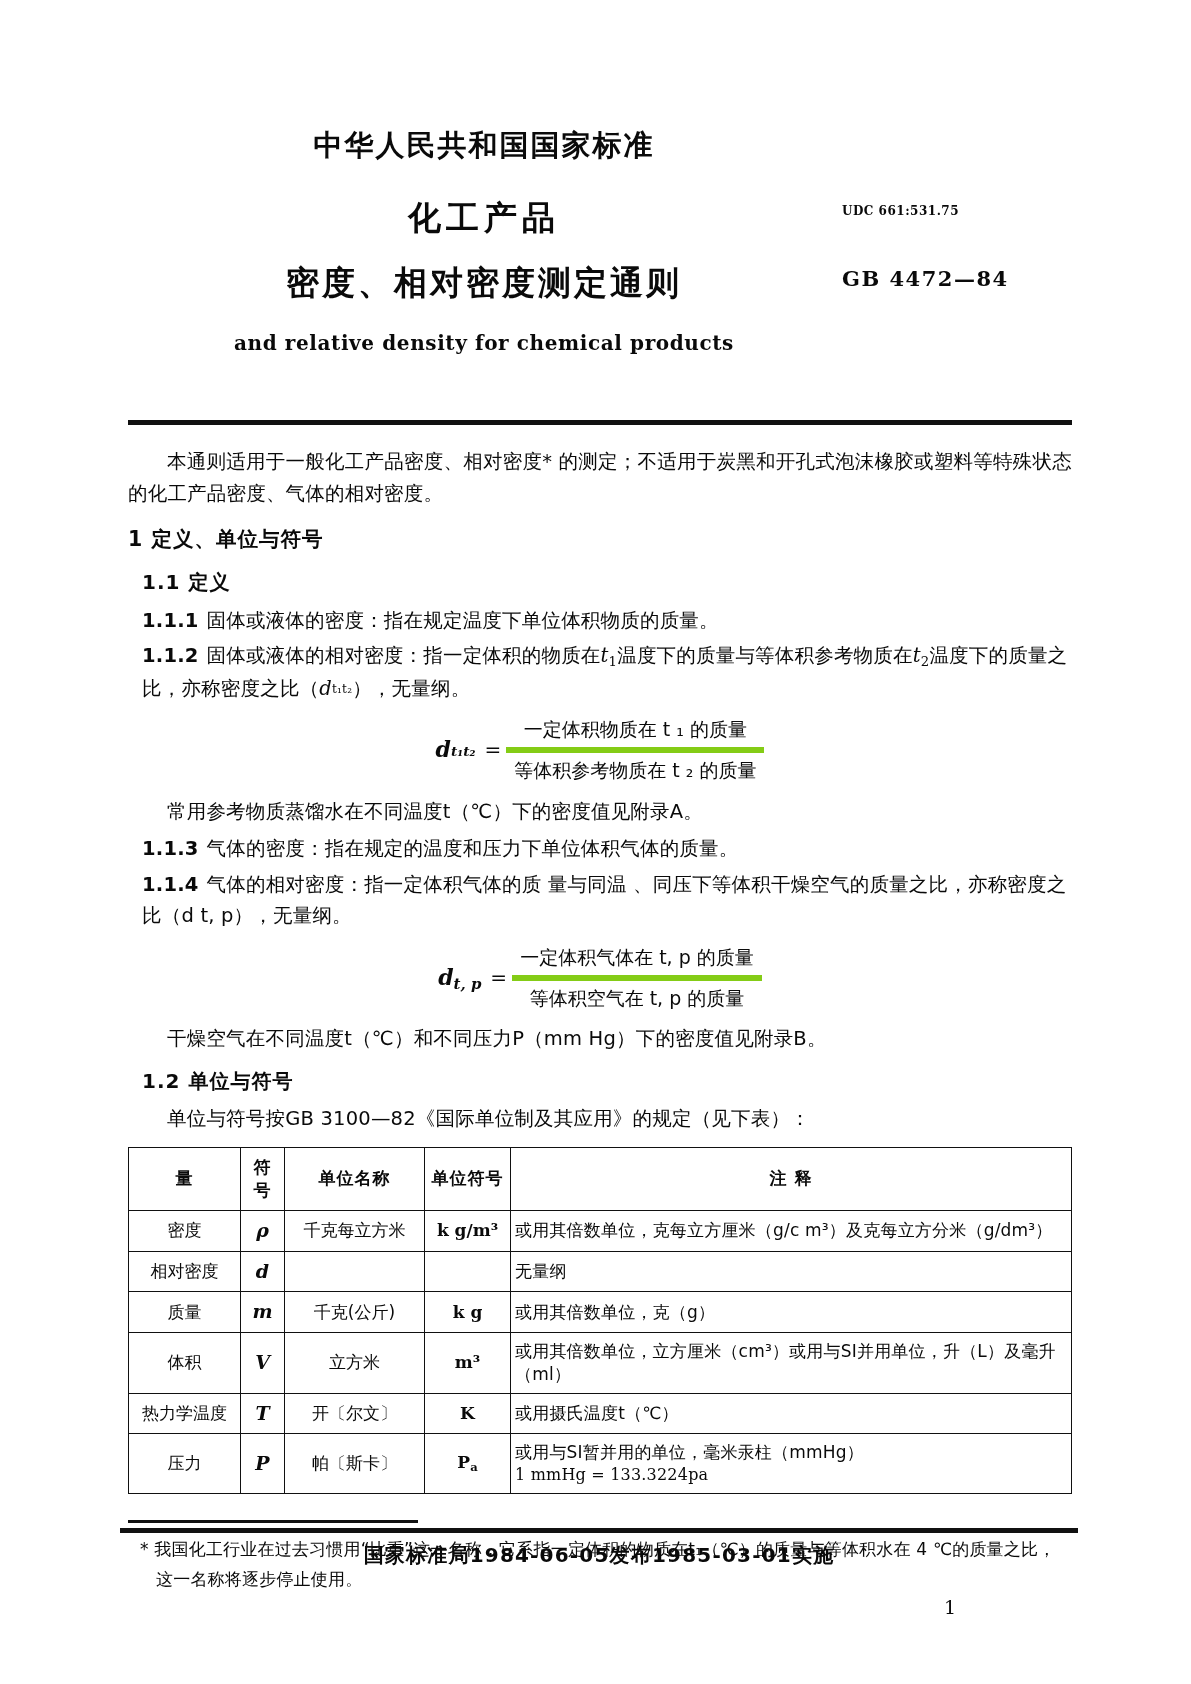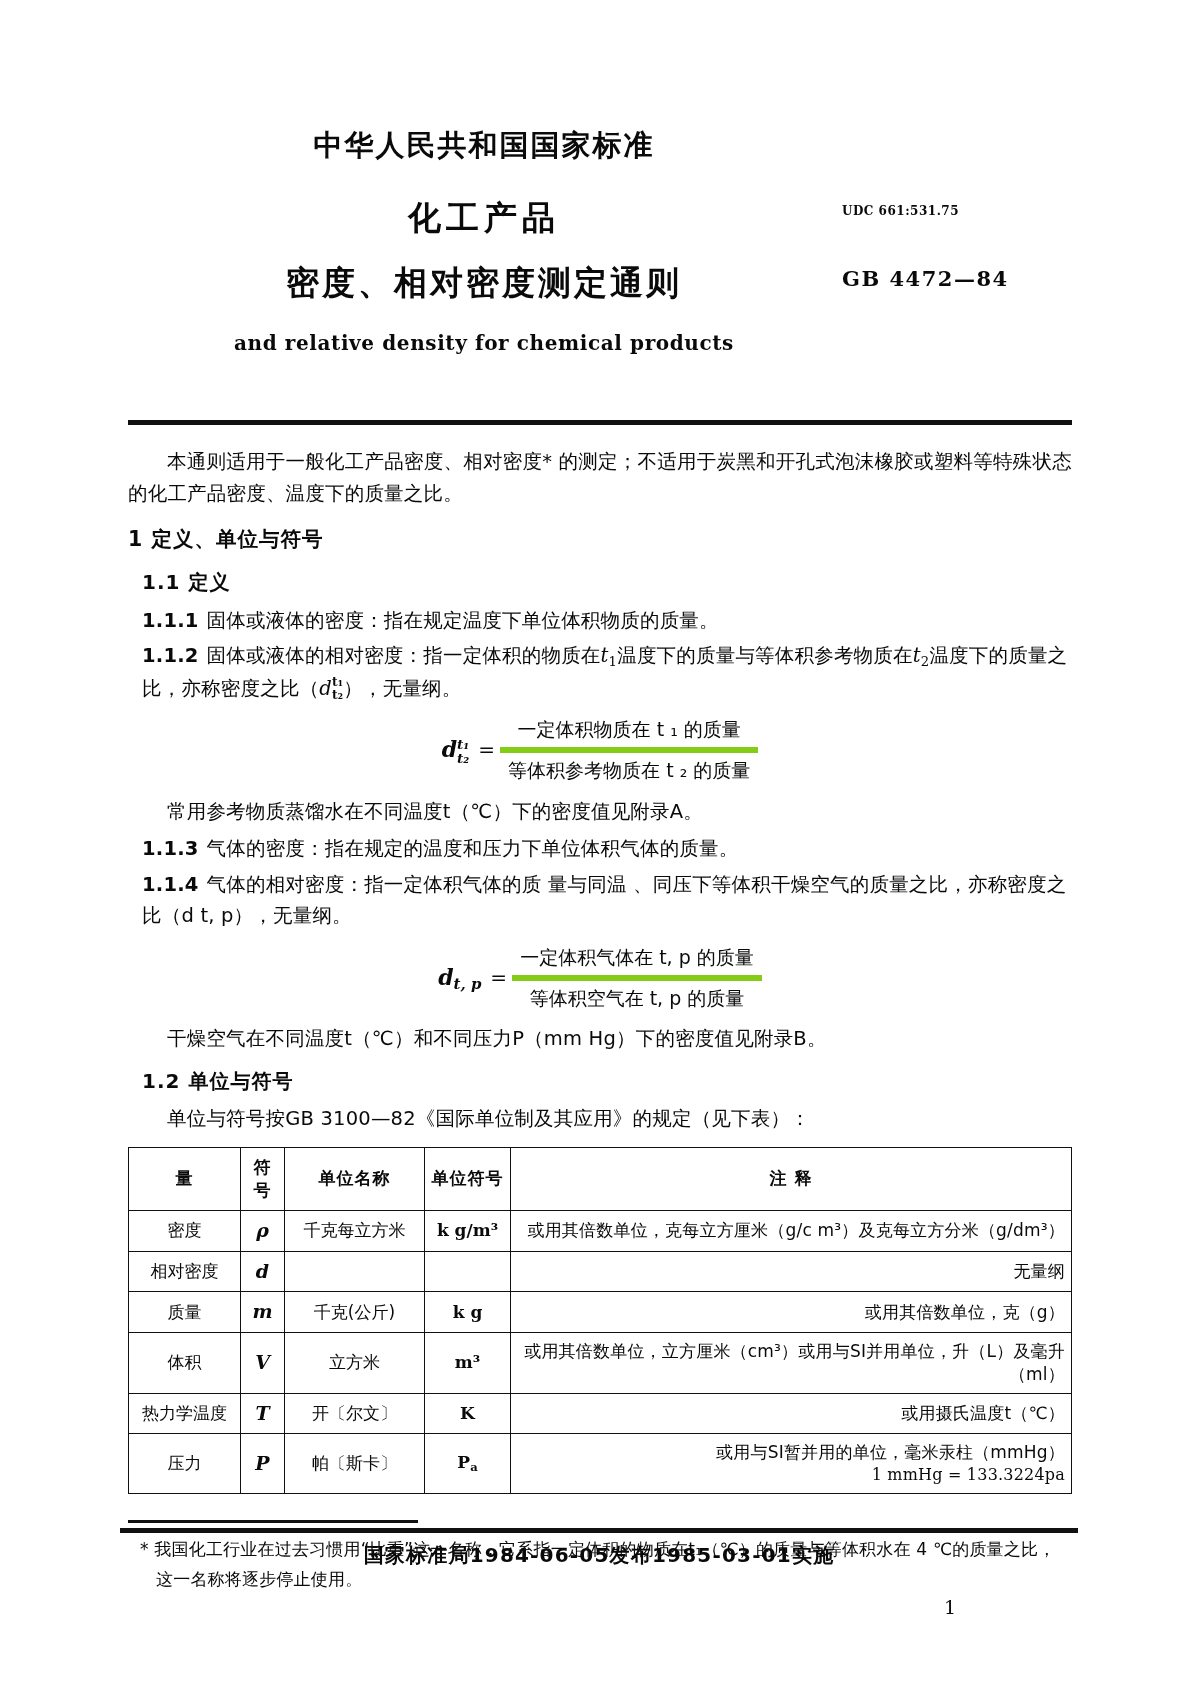--- a/index.html
+++ b/index.html
@@ -145,27 +145,25 @@
   .fm-lhs {
     font-family: "DejaVu Serif", "Liberation Serif", serif;
     font-style: italic;
     font-weight: bold;
     font-size: 22px;
     margin-right: 4px;
     white-space: nowrap;
   }
   .updown {
     display: inline-flex;
-    flex-direction: column;
     vertical-align: middle;
     font-size: 0.62em;
     line-height: 1.05;
     font-style: italic;
     text-align: left;
-    font-weight: bold;
   }
   .eq {
     font-family: "DejaVu Serif", "Liberation Serif", serif;
     font-size: 20px;
     margin: 0 5px;
   }
   .frac {
     display: inline-flex;
     flex-direction: column;
     text-align: center;
@@ -196,22 +194,22 @@
     text-align: center;
     font-weight: bold;
     letter-spacing: 1px;
     padding: 8px 4px;
   }
   table.units tbody td.c1,
   table.units tbody td.c2,
   table.units tbody td.c3,
   table.units tbody td.c4 { text-align: center; }
   table.units tbody td.c5 {
-    text-align: right;
-    padding-left: 12px;
+    text-align: left;
+    padding-left: 4px;
     letter-spacing: 0.2px;
   }
   table.units .bar-top { border-top-width: 3px; }
   table.units .bar-bot { border-bottom-width: 3px; }
   .col1 { width: 112px; }
   .col2 { width: 44px; }
   .col3 { width: 140px; }
   .col4 { width: 86px; }
   .sym {
     font-family: "DejaVu Serif", "Liberation Serif", serif;
@@ -292,21 +290,21 @@
     <div class="codes">
       <div class="udc">UDC 661:531.75</div>
       <div class="gbno">GB 4472—84</div>
     </div>
   </div>
 
   <div class="rule-top"></div>
 
   <div class="body">
 
-    <p class="para">本通则适用于一般化工产品密度、相对密度* 的测定；不适用于炭黑和开孔式泡沫橡胶或塑料等特殊状态的化工产品密度、温度下的质量之比。</p>
+    <p class="para">本通则适用于一般化工产品密度、相对密度* 的测定；不适用于炭黑和开孔式泡沫橡胶或塑料等特殊状态的化工产品密度、气体的相对密度。</p>
 
     <div class="h1">1  定义、单位与符号</div>
 
     <div class="h2">1.1  定义</div>
 
     <div class="h3">
       <span class="num">1.1.1</span><span>固体或液体的密度：指在规定温度下单位体积物质的质量。</span>
     </div>
 
     <div class="h3">

